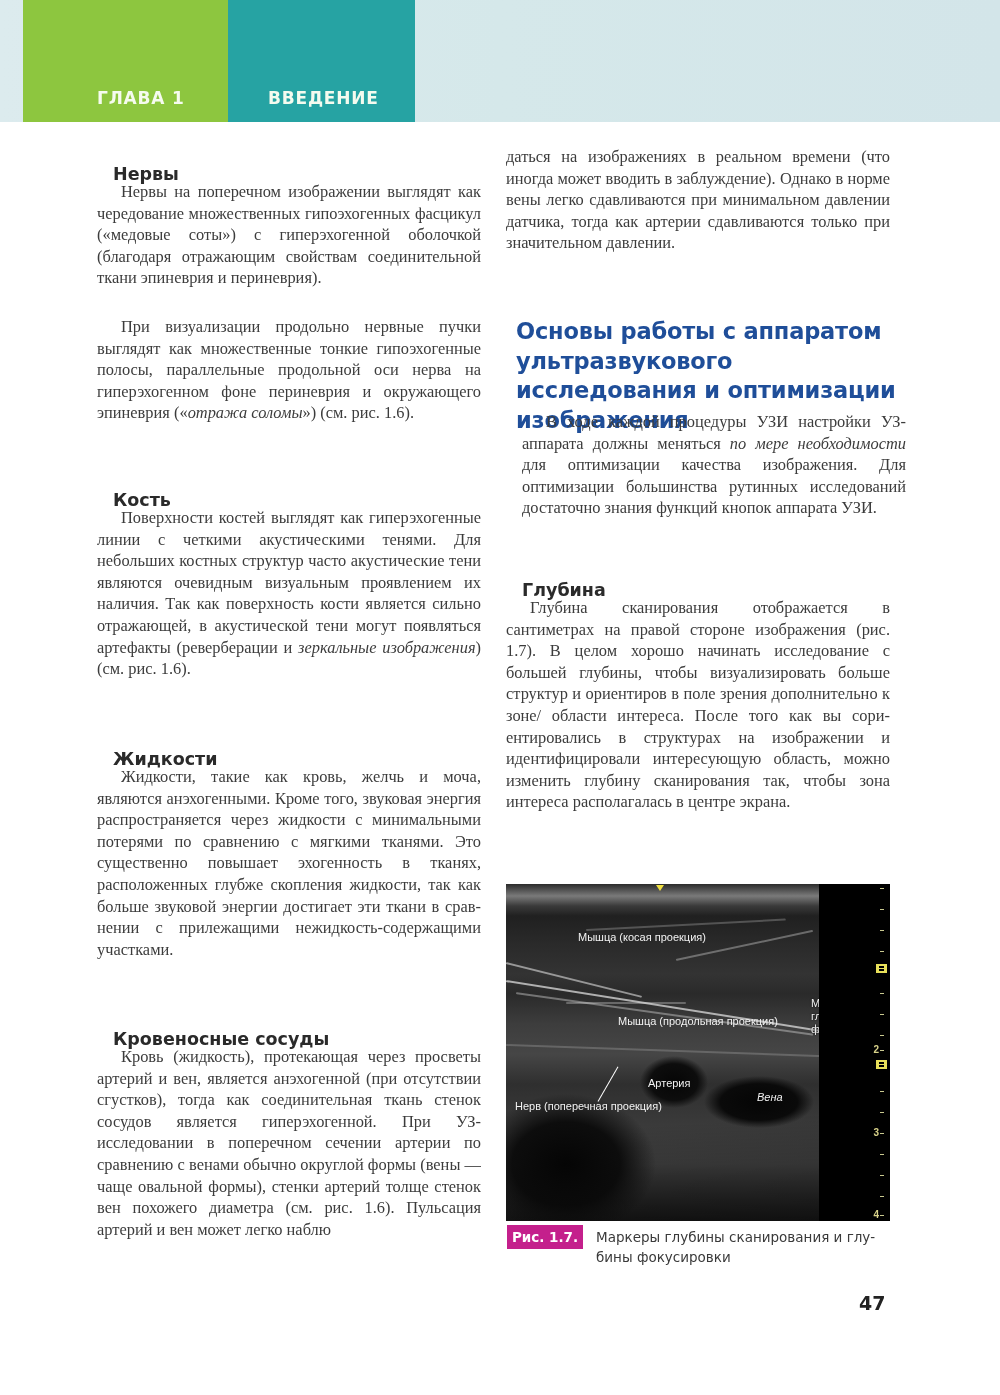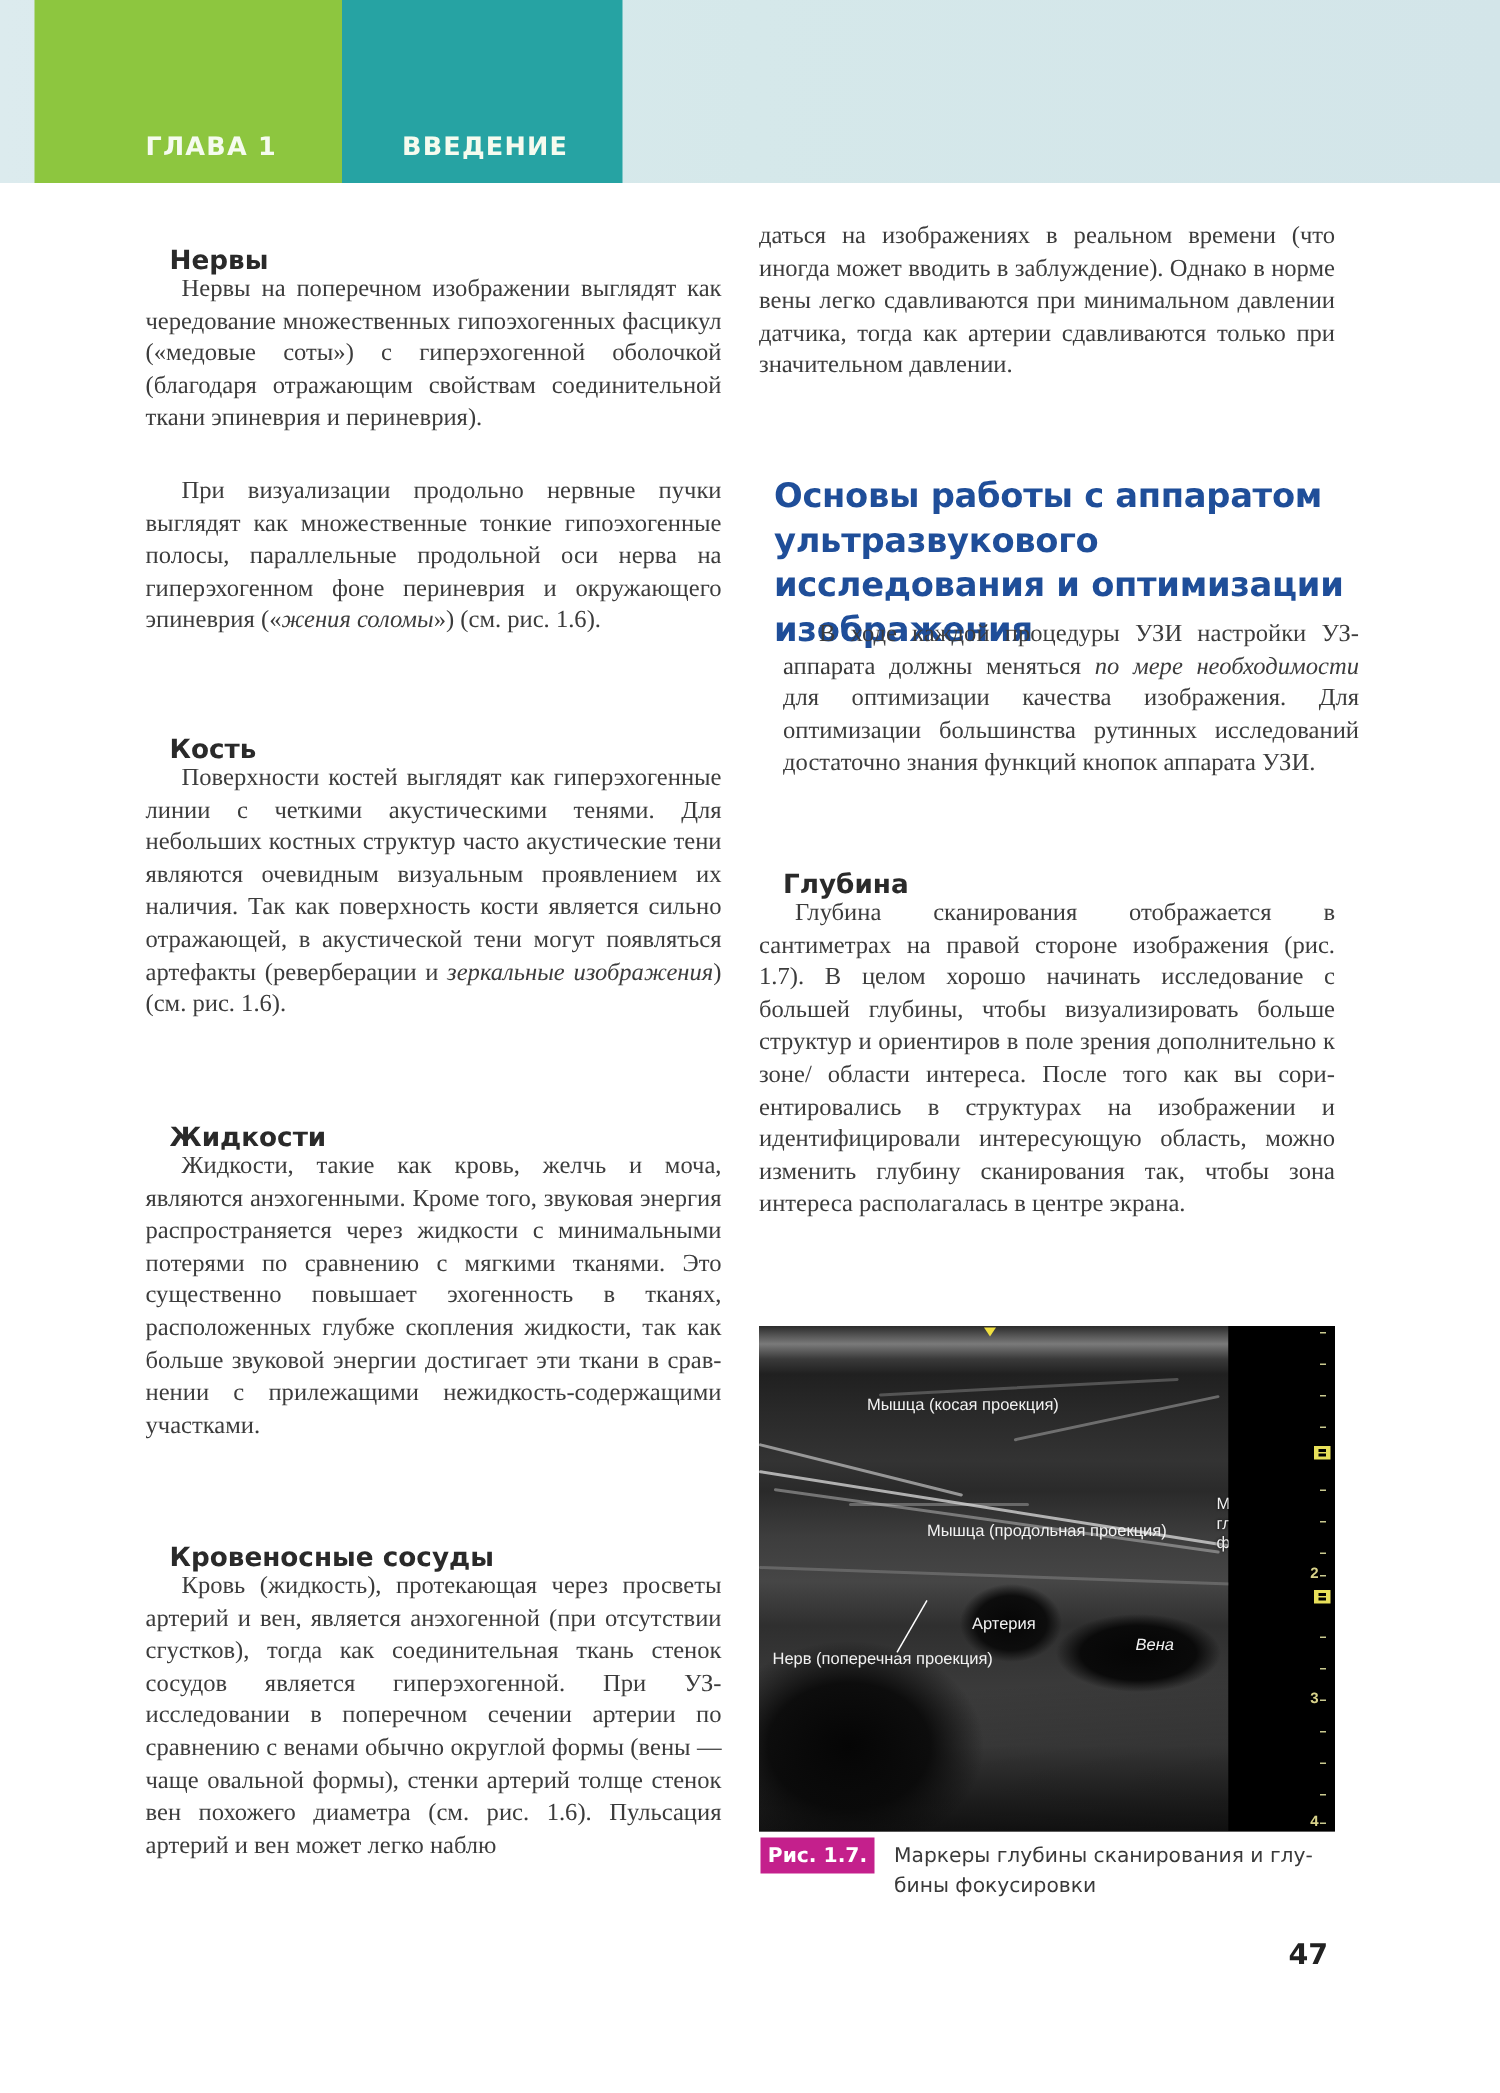--- a/index.html
+++ b/index.html
@@ -63,21 +63,21 @@
 <body>
 
 <div class="header-band"></div>
 <div class="chap-block"></div>
 <div class="intro-block"></div>
 <div class="hdr-text chap-text">ГЛАВА 1</div>
 <div class="hdr-text intro-text">ВВЕДЕНИЕ</div>
 
 <h3 class="sect abs" style="left:97px; top:148px;">Нервы</h3>
 <p class="txt abs" style="left:97px; top:181px; width:384px;">Нервы на поперечном изображении выгля­дят как чередование множественных гипоэхо­генных фасцикул («медовые соты») с гиперэ­хогенной оболочкой (благодаря отражающим свойствам соединительной ткани эпиневрия и периневрия).</p>
-<p class="txt abs" style="left:97px; top:316px; width:384px;"><span>При визуализации продольно нервные пуч­ки выглядят как множественные тонкие гипо­эхогенные полосы, параллельные продольной оси нерва на гиперэхогенном фоне перинев­рия и окружающего эпиневрия («</span><em>жения соло­мы</em><span>») (см. рис. 1.6).</span></p>
+<p class="txt abs" style="left:97px; top:316px; width:384px;"><span>При визуализации продольно нервные пуч­ки выглядят как множественные тонкие гипо­эхогенные полосы, параллельные продольной оси нерва на гиперэхогенном фоне перинев­рия и окружающего эпиневрия («</span><em>отража соло­мы</em><span>») (см. рис. 1.6).</span></p>
 
 <h3 class="sect abs" style="left:97px; top:474px;">Кость</h3>
 <p class="txt abs" style="left:97px; top:507px; width:384px;"><span>Поверхности костей выглядят как гиперэ­хогенные линии с четкими акустическими те­нями. Для небольших костных структур часто акустические тени являются очевидным ви­зуальным проявлением их наличия. Так как поверхность кости является сильно отража­ющей, в акустической тени могут появляться артефакты (реверберации и </span><em>зеркальные изобра­жения</em><span>) (см. рис. 1.6).</span></p>
 
 <h3 class="sect abs" style="left:97px; top:733px;">Жидкости</h3>
 <p class="txt abs" style="left:97px; top:766px; width:384px;">Жидкости, такие как кровь, желчь и моча, являются анэхогенными. Кроме того, звуко­вая энергия распространяется через жидко­сти с минимальными потерями по сравнению с мягкими тканями. Это существенно повы­шает эхогенность в тканях, расположенных глубже скопления жидкости, так как больше звуковой энергии достигает эти ткани в срав­нении с прилежащими нежидкость-содержа­щими участками.</p>
 
 <h3 class="sect abs" style="left:97px; top:1013px;">Кровеносные сосуды</h3>
 <p class="txt abs" style="left:97px; top:1046px; width:384px;">Кровь (жидкость), протекающая через просветы артерий и вен, является анэхоген­ной (при отсутствии сгустков), тогда как со­единительная ткань стенок сосудов является гиперэхогенной. При УЗ-исследовании в по­перечном сечении артерии по сравнению с ве­нами обычно округлой формы (вены — чаще овальной формы), стенки артерий толще стенок вен похожего диаметра (см. рис. 1.6). Пульсация артерий и вен может легко наблю­</p>
 

